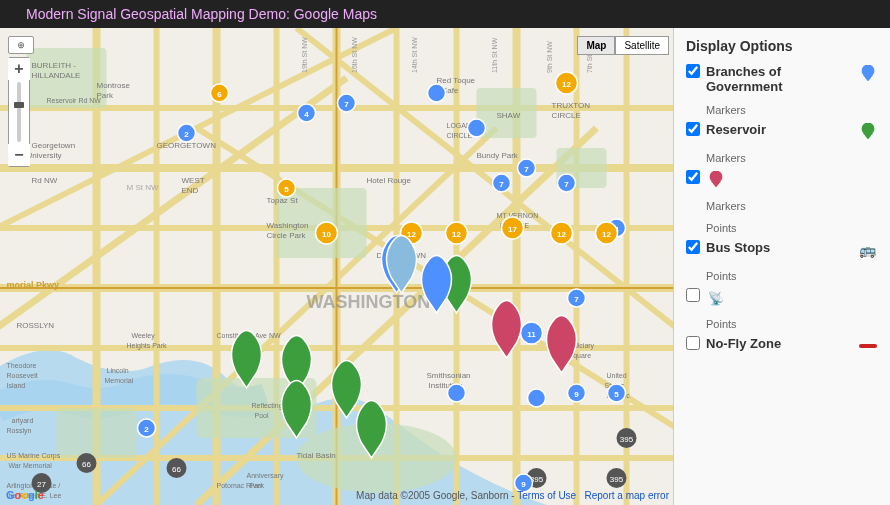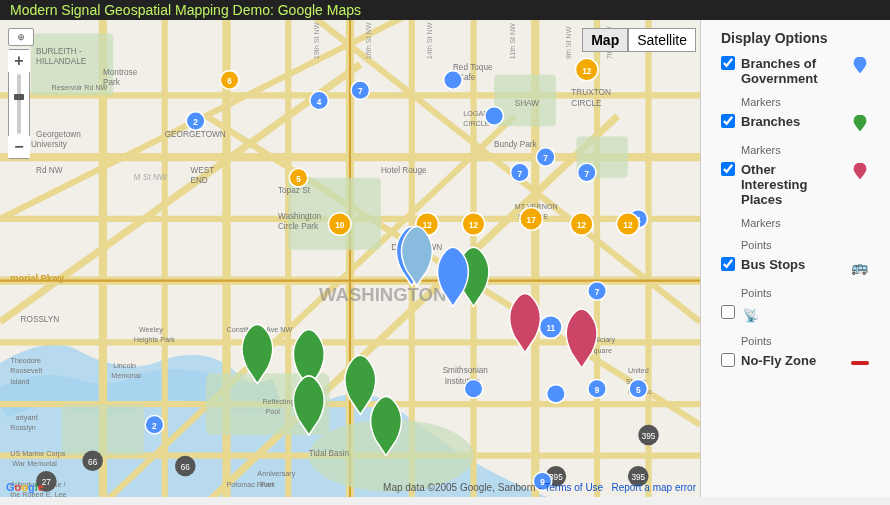--- a/index.html
+++ b/index.html
@@ -6,24 +6,24 @@
     body {
       font-family: Arial, sans-serif;
       font-size: 13px;
       background: #f0f0f0;
       width: 890px;
       height: 505px;
       overflow: hidden;
     }
     #title-bar {
       background: #222;
-      color: #bef264;
-      padding: 6px 10px;
+      color: #f0abfc;
+      padding: 6px 26px;
       font-size: 14px;
-      height: 20px;
+      height: 28px;
       display: flex;
       align-items: center;
     }
     #main-content {
       display: flex;
       height: 477px;
     }
     #map-area {
       position: relative;
       flex: 1;
@@ -32,24 +32,24 @@
     }
     
     #map-canvas {
       width: 100%;
       height: 100%;
       position: relative;
       background: #f2efe9;
     }
     
     #sidebar {
-      width: 190px;
+      width: 217px;
       background: #f9f9f9;
       border-left: 1px solid #ccc;
-      padding: 10px 20px;
+      padding: 10px 12px;
       overflow-y: auto;
     }
     #sidebar h3 {
       font-size: 14px;
       font-weight: bold;
       margin-bottom: 10px;
       color: #333;
     }
     .layer-item {
       margin-bottom: 6px;
@@ -133,21 +133,21 @@
     }
     .map-type-control {
       position: absolute;
       top: 8px;
       right: 4px;
       display: flex;
       z-index: 10;
     }
     .map-type-btn {
       padding: 3px 8px;
-      font-size: 14px;
+      font-size: 10px;
       cursor: pointer;
       border: 1px solid #999;
       background: #fff;
     }
     .map-type-btn.active {
       background: #e8e8e8;
       font-weight: bold;
     }
     
     .google-logo {
@@ -474,34 +474,33 @@
                 <path d="M7 17 Q0 9 0 6 A7 7 0 1 1 14 6 Q14 9 7 17Z" fill="#4d90fe" stroke="#fff" stroke-width="1"></path>
               </svg>
           </div>
         </div>
         <div class="layer-type">Markers</div>
       </div>
 
       <div class="layer-item">
         <div class="layer-header">
           <input type="checkbox" checked="" style="">
-          <span class="layer-name">Branches</span>
+          <span class="layer-name">Reservoir</span>
           <div class="layer-icon">
             <svg width="14" height="18" viewBox="0 0 14 18">
                 <path d="M7 17 Q0 9 0 6 A7 7 0 1 1 14 6 Q14 9 7 17Z" fill="#3d9e3d" stroke="#fff" stroke-width="1"></path>
               </svg>
           </div>
         </div>
         <div class="layer-type">Markers</div>
       </div>
 
       <div class="layer-item">
         <div class="layer-header">
           <input type="checkbox" checked="" style="">
-          <span class="layer-name">Other Interesting Places</span>
           <div class="layer-icon">
             <svg width="14" height="18" viewBox="0 0 14 18">
                 <path d="M7 17 Q0 9 0 6 A7 7 0 1 1 14 6 Q14 9 7 17Z" fill="#cc4466" stroke="#fff" stroke-width="1"></path>
               </svg>
           </div>
         </div>
         <div class="layer-type">Markers</div>
       </div>
 
       <div class="layer-item">

